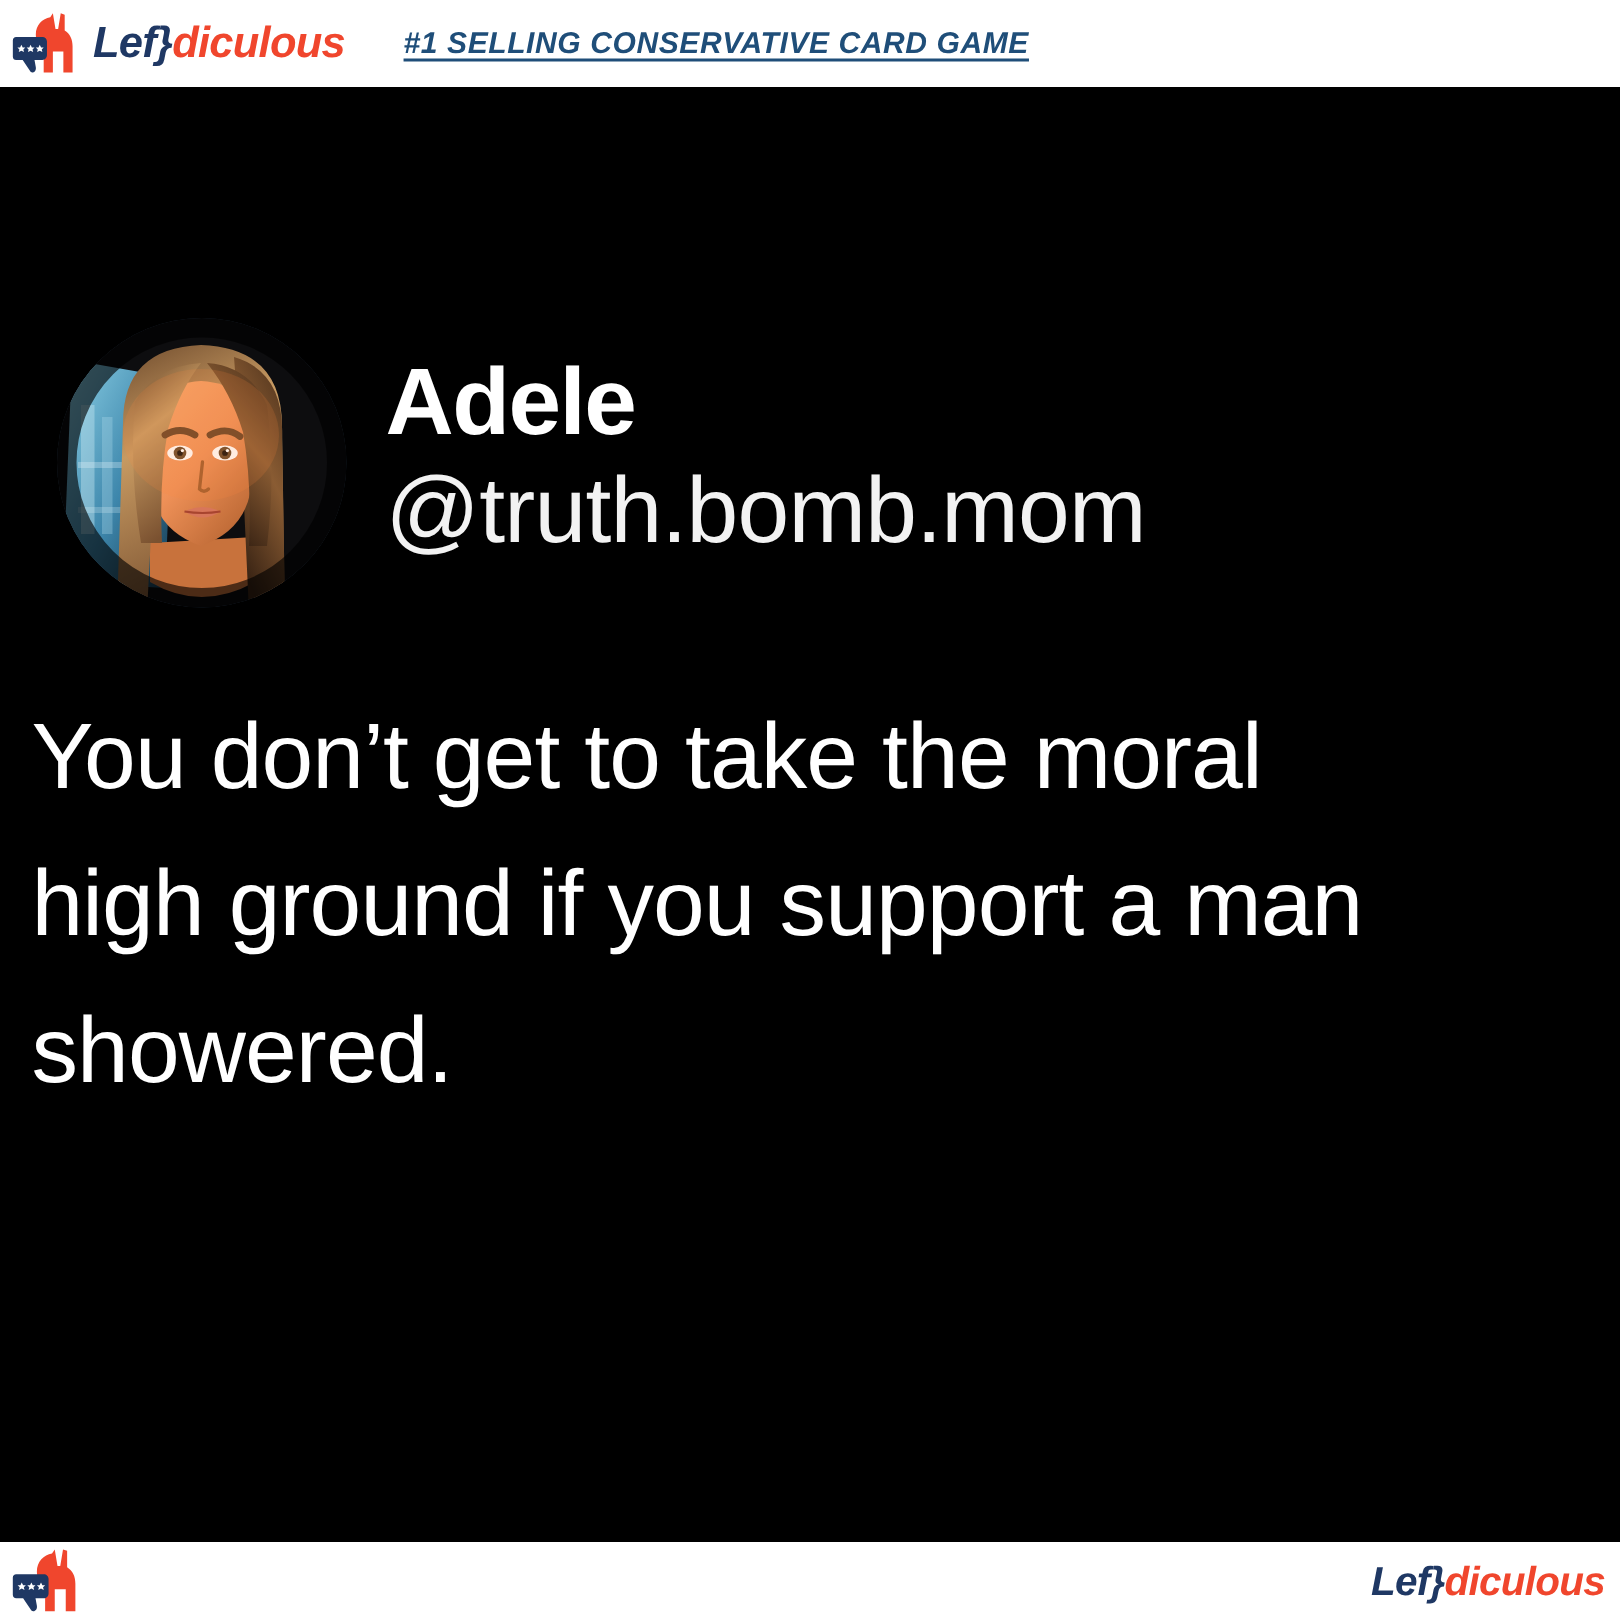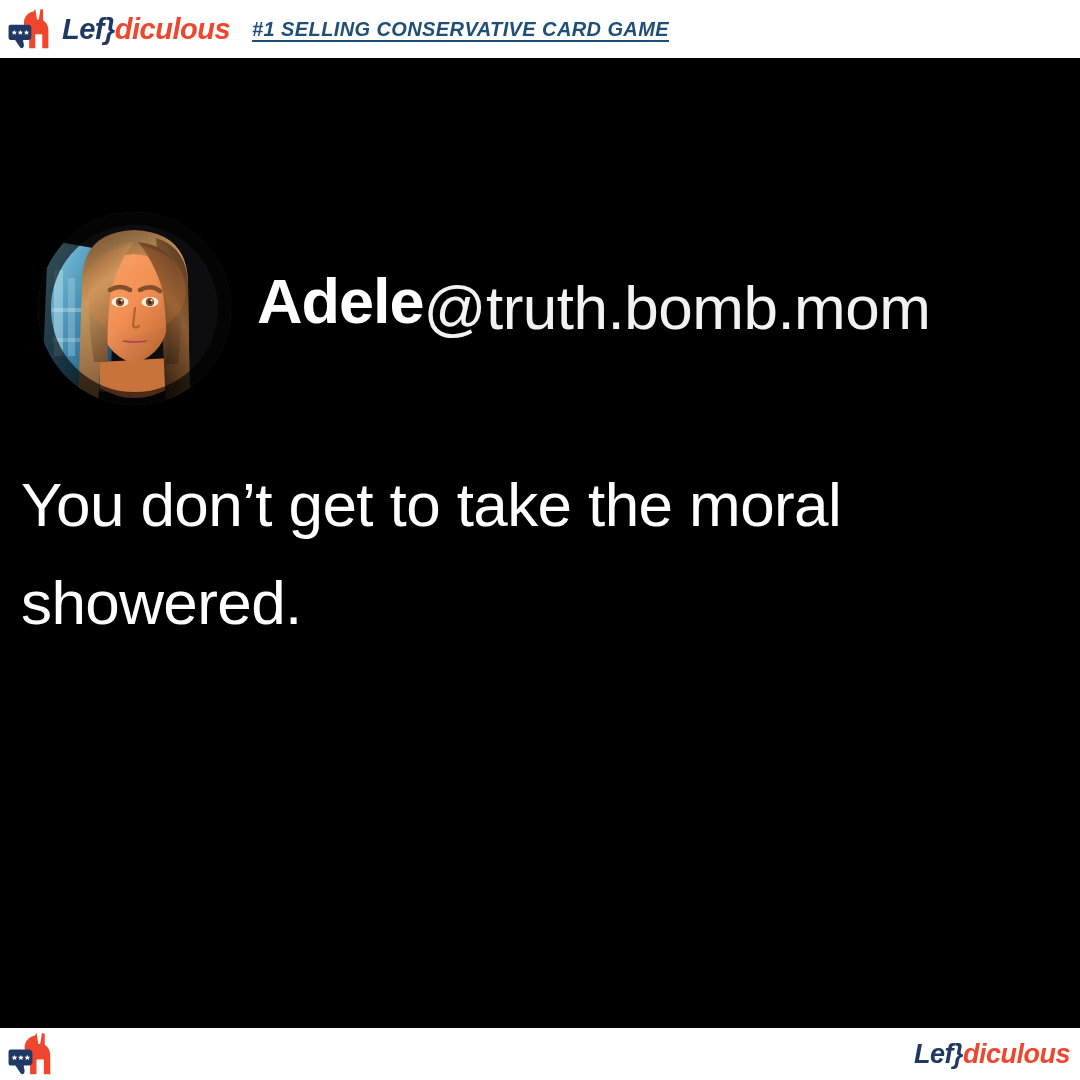--- a/index.html
+++ b/index.html
@@ -46,21 +46,21 @@
     letter-spacing:-0.5px;
     white-space:nowrap;
     line-height:1;
   }
   #header-bar .wordmark { font-size:29px; }
   .wm-left { color:#1f3864; }
   .wm-brace { color:#1f3864; }
   .wm-right { color:#f0462d; }
 
   #tagline {
-    margin-left:22px;
+    margin-left:39px;
     font-size:20px;
     font-weight:bold;
     font-style:italic;
     color:#1f4e79;
     letter-spacing:0.4px;
     text-decoration:underline;
     text-underline-offset:4px;
     text-decoration-thickness:2px;
     white-space:nowrap;
   }
@@ -88,21 +88,21 @@
     width:193px; height:193px;
     border-radius:50%;
     overflow:hidden;
     flex:0 0 auto;
     background:#17202b;
   }
   #avatar svg { display:block; width:193px; height:193px; }
 
   #identity {
     display:flex;
-    flex-direction:row;
+    flex-direction:column;
     justify-content:center;
     padding-bottom:6px;
   }
 
   #display-name {
     color:#ffffff;
     font-size:63px;
     font-weight:bold;
     line-height:1.04;
     letter-spacing:-1px;
@@ -249,20 +249,21 @@
       </div>
 
       <div id="identity">
         <div id="display-name">Adele</div>
         <div id="handle">@truth.bomb.mom</div>
       </div>
     </div>
 
     <div id="post-body">
       <span class="line">You don’t get to take the moral</span>
+      <span class="line">high ground if you support a man</span>
       <span class="line">showered.</span>
     </div>
   </div>
 
   <div id="footer-bar">
 
     <svg class="donkey-mark" viewBox="0 0 100 96">
       <path fill="#f0462d" d="M62 2 L66 26 L70 26 L74 2 L80 4 L80 28 C88 33 92 41 92 52 L92 92 L78 92 L78 60 L62 60 L62 92 L48 92 L48 58 C40 52 36 44 36 34 C36 20 46 10 58 8 Z"></path>
       <path fill="#1f3864" d="M6 38 L46 38 C50 38 53 41 53 45 L53 66 C53 70 50 73 46 73 L34 73 L36 84 C37 90 32 94 28 91 L16 73 L6 73 C3 73 1 71 1 68 L1 43 C1 40 3 38 6 38 Z"></path>
       <path fill="#ffffff" d="M14 50 l2 4 4 0 -3 3 1 4 -4 -2 -4 2 1 -4 -3 -3 4 0 Z"></path>

